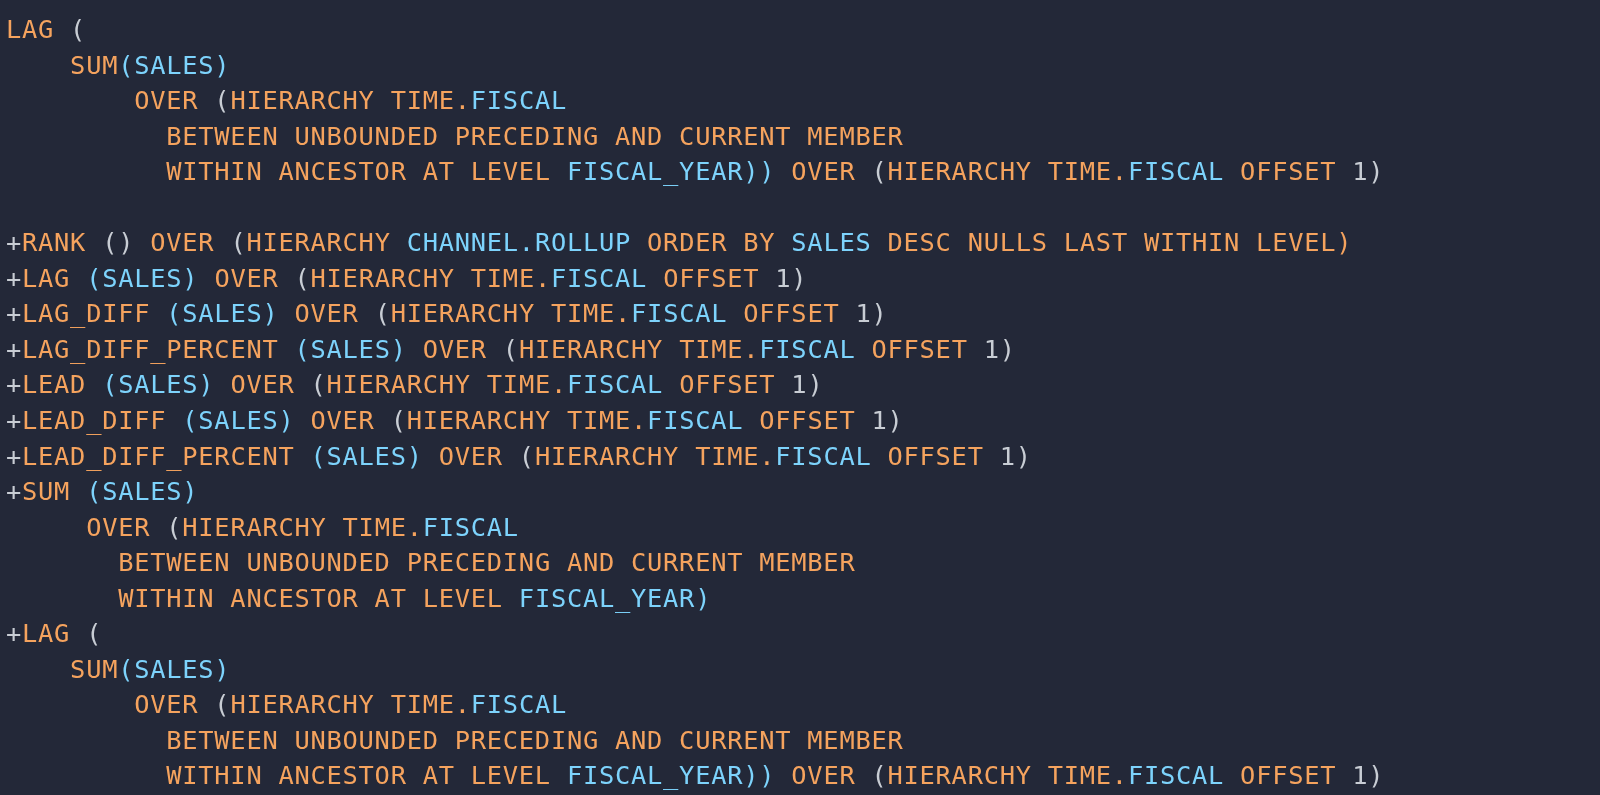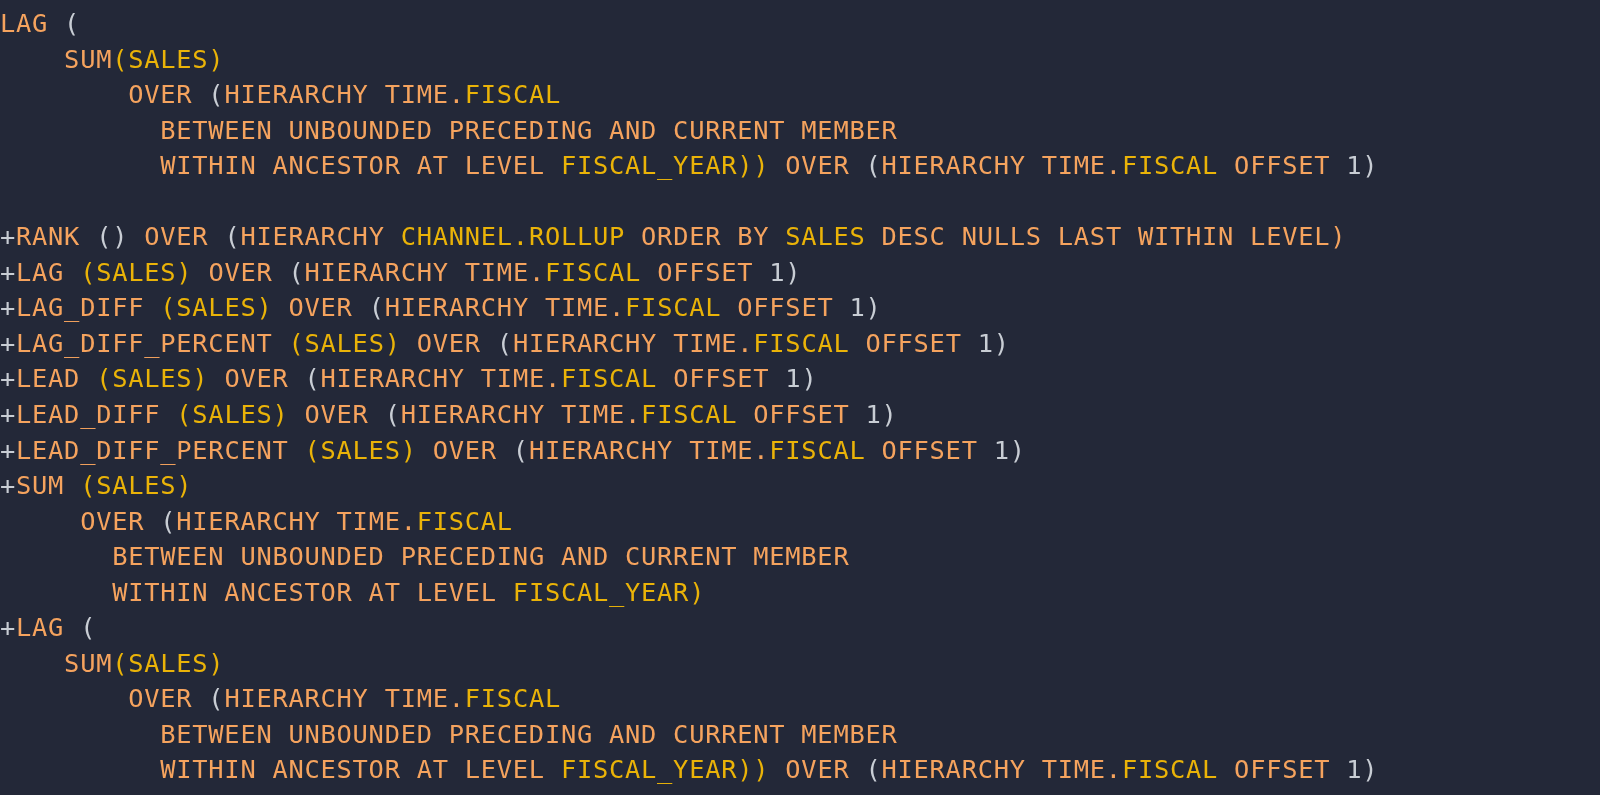--- a/index.html
+++ b/index.html
@@ -20,33 +20,33 @@
     height: 795px;
     background: #232838;
     box-sizing: border-box;
     padding: 0;
   }
   .code-block {
     position: absolute;
     left: 0;
     top: 6px;
     width: 1292px;
-    margin: 0;
+    margin: 6px;
     padding: 0;
     font-family: "DejaVu Sans Mono", "Liberation Mono", monospace;
     font-size: 25.4px;
     line-height: 35.55px;
     letter-spacing: 0.74px;
     white-space: pre;
     color: #c8cdd4;
     -webkit-font-smoothing: antialiased;
   }
   .ln { display: block; height: 35.55px; }
   .kw  { color: #f5a35e; }
-  .id  { color: #eab308; }
+  .id  { color: #7dd3fc; }
   .pn  { color: #c8cdd4; }
   .num { color: #c8cdd4; }
   .pls { color: #c8cdd4; }
 </style>
 </head>
 <body>
 
 <div id="code-surface">
   <pre class="code-block" id="code-block"><span class="ln"><span class="kw">LAG</span><span class="pn"> (</span></span><span class="ln"><span class="pn">    </span><span class="kw">SUM</span><span class="id">(SALES)</span></span><span class="ln"><span class="pn">        </span><span class="kw">OVER</span><span class="pn"> (</span><span class="kw">HIERARCHY TIME.</span><span class="id">FISCAL</span></span><span class="ln"><span class="pn">          </span><span class="kw">BETWEEN UNBOUNDED PRECEDING AND CURRENT MEMBER</span></span><span class="ln"><span class="pn">          </span><span class="kw">WITHIN ANCESTOR AT LEVEL </span><span class="id">FISCAL_YEAR))</span><span class="kw"> OVER</span><span class="pn"> (</span><span class="kw">HIERARCHY TIME.</span><span class="id">FISCAL</span><span class="kw"> OFFSET</span><span class="num"> 1)</span></span><span class="ln">​</span><span class="ln"><span class="pls">+</span><span class="kw">RANK</span><span class="pn"> () </span><span class="kw">OVER</span><span class="pn"> (</span><span class="kw">HIERARCHY </span><span class="id">CHANNEL.ROLLUP </span><span class="kw">ORDER BY </span><span class="id">SALES </span><span class="kw">DESC NULLS LAST WITHIN LEVEL)</span></span><span class="ln"><span class="pls">+</span><span class="kw">LAG</span><span class="id"> (SALES) </span><span class="kw">OVER</span><span class="pn"> (</span><span class="kw">HIERARCHY TIME.</span><span class="id">FISCAL</span><span class="kw"> OFFSET</span><span class="num"> 1)</span></span><span class="ln"><span class="pls">+</span><span class="kw">LAG_DIFF</span><span class="id"> (SALES) </span><span class="kw">OVER</span><span class="pn"> (</span><span class="kw">HIERARCHY TIME.</span><span class="id">FISCAL</span><span class="kw"> OFFSET</span><span class="num"> 1)</span></span><span class="ln"><span class="pls">+</span><span class="kw">LAG_DIFF_PERCENT</span><span class="id"> (SALES) </span><span class="kw">OVER</span><span class="pn"> (</span><span class="kw">HIERARCHY TIME.</span><span class="id">FISCAL</span><span class="kw"> OFFSET</span><span class="num"> 1)</span></span><span class="ln"><span class="pls">+</span><span class="kw">LEAD</span><span class="id"> (SALES) </span><span class="kw">OVER</span><span class="pn"> (</span><span class="kw">HIERARCHY TIME.</span><span class="id">FISCAL</span><span class="kw"> OFFSET</span><span class="num"> 1)</span></span><span class="ln"><span class="pls">+</span><span class="kw">LEAD_DIFF</span><span class="id"> (SALES) </span><span class="kw">OVER</span><span class="pn"> (</span><span class="kw">HIERARCHY TIME.</span><span class="id">FISCAL</span><span class="kw"> OFFSET</span><span class="num"> 1)</span></span><span class="ln"><span class="pls">+</span><span class="kw">LEAD_DIFF_PERCENT</span><span class="id"> (SALES) </span><span class="kw">OVER</span><span class="pn"> (</span><span class="kw">HIERARCHY TIME.</span><span class="id">FISCAL</span><span class="kw"> OFFSET</span><span class="num"> 1)</span></span><span class="ln"><span class="pls">+</span><span class="kw">SUM</span><span class="id"> (SALES)</span></span><span class="ln"><span class="pn">     </span><span class="kw">OVER</span><span class="pn"> (</span><span class="kw">HIERARCHY TIME.</span><span class="id">FISCAL</span></span><span class="ln"><span class="pn">       </span><span class="kw">BETWEEN UNBOUNDED PRECEDING AND CURRENT MEMBER</span></span><span class="ln"><span class="pn">       </span><span class="kw">WITHIN ANCESTOR AT LEVEL </span><span class="id">FISCAL_YEAR)</span></span><span class="ln"><span class="pls">+</span><span class="kw">LAG</span><span class="pn"> (</span></span><span class="ln"><span class="pn">    </span><span class="kw">SUM</span><span class="id">(SALES)</span></span><span class="ln"><span class="pn">        </span><span class="kw">OVER</span><span class="pn"> (</span><span class="kw">HIERARCHY TIME.</span><span class="id">FISCAL</span></span><span class="ln"><span class="pn">          </span><span class="kw">BETWEEN UNBOUNDED PRECEDING AND CURRENT MEMBER</span></span><span class="ln"><span class="pn">          </span><span class="kw">WITHIN ANCESTOR AT LEVEL </span><span class="id">FISCAL_YEAR))</span><span class="kw"> OVER</span><span class="pn"> (</span><span class="kw">HIERARCHY TIME.</span><span class="id">FISCAL</span><span class="kw"> OFFSET</span><span class="num"> 1)</span></span></pre>
 </div>

